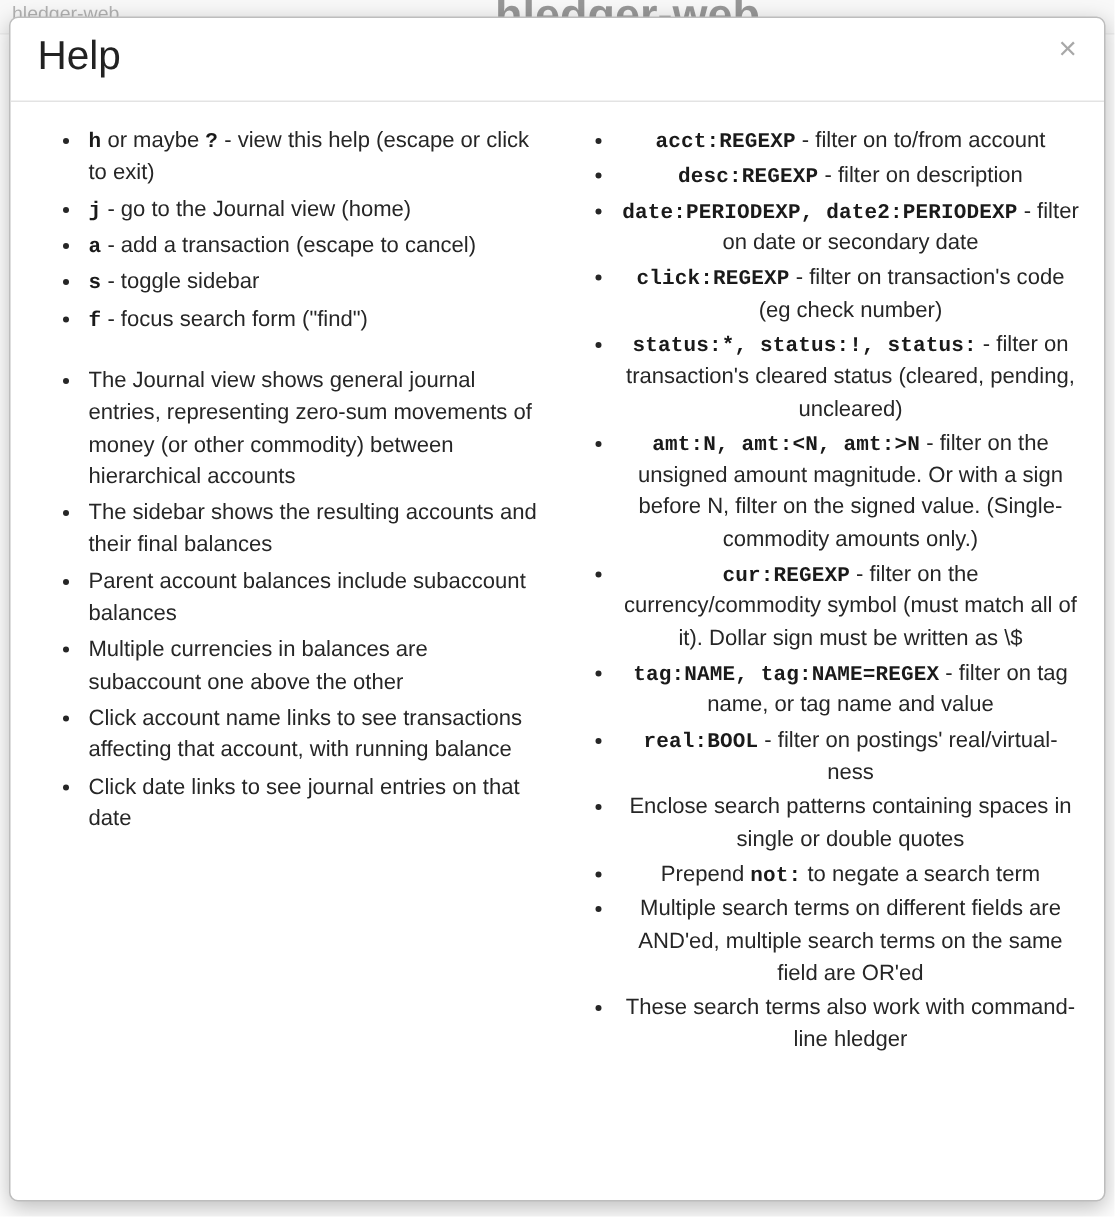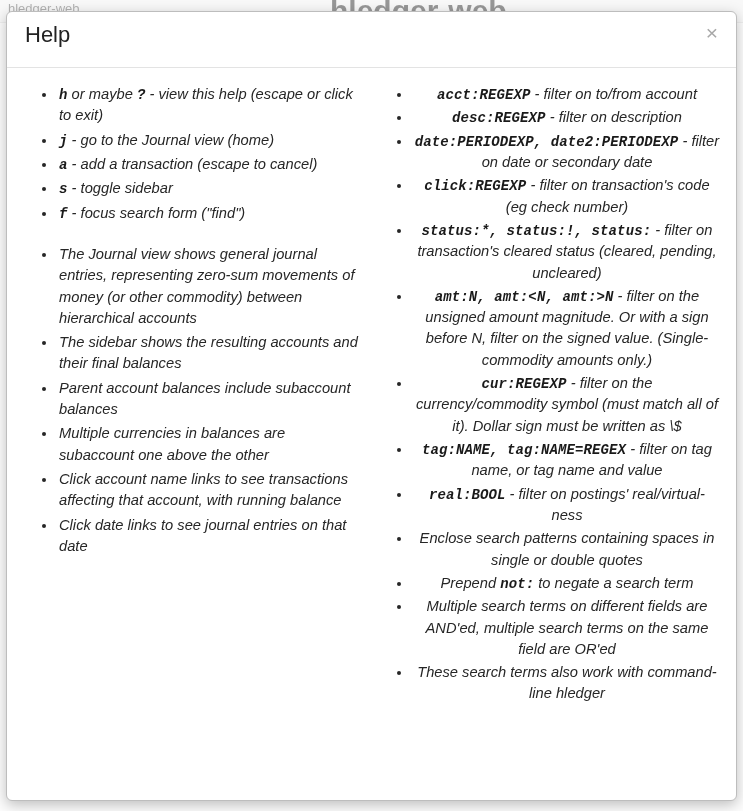--- a/index.html
+++ b/index.html
@@ -69,21 +69,21 @@
   #modal-header {
     position: relative;
     height: 56px;
     border-bottom: 1px solid #e3e3e3;
     box-sizing: border-box;
   }
   #modal-title {
     position: absolute;
     left: 18px;
     top: 11px;
-    font-size: 22px;
+    font-size: 27px;
     color: #222;
     font-weight: normal;
     margin: 0;
     line-height: 1.1;
   }
   #modal-close {
     position: absolute;
     right: 14px;
     top: 8px;
     font-size: 21px;
@@ -123,21 +123,20 @@
     margin: 0 0 20px 0;
     padding-left: 34px;
     list-style-type: disc;
   }
   ul.help-list li {
     font-size: 14.7px;
     color: #262626;
     line-height: 1.45;
     margin-bottom: 3px;
     padding-left: 2px;
-    font-style: italic;
   }
   ul.help-list li::marker {
     color: #262626;
   }
   code, .mono {
     font-family: "Liberation Mono", monospace;
     font-weight: bold;
     font-size: 14px;
     color: #1a1a1a;
     letter-spacing: 0.1px;

